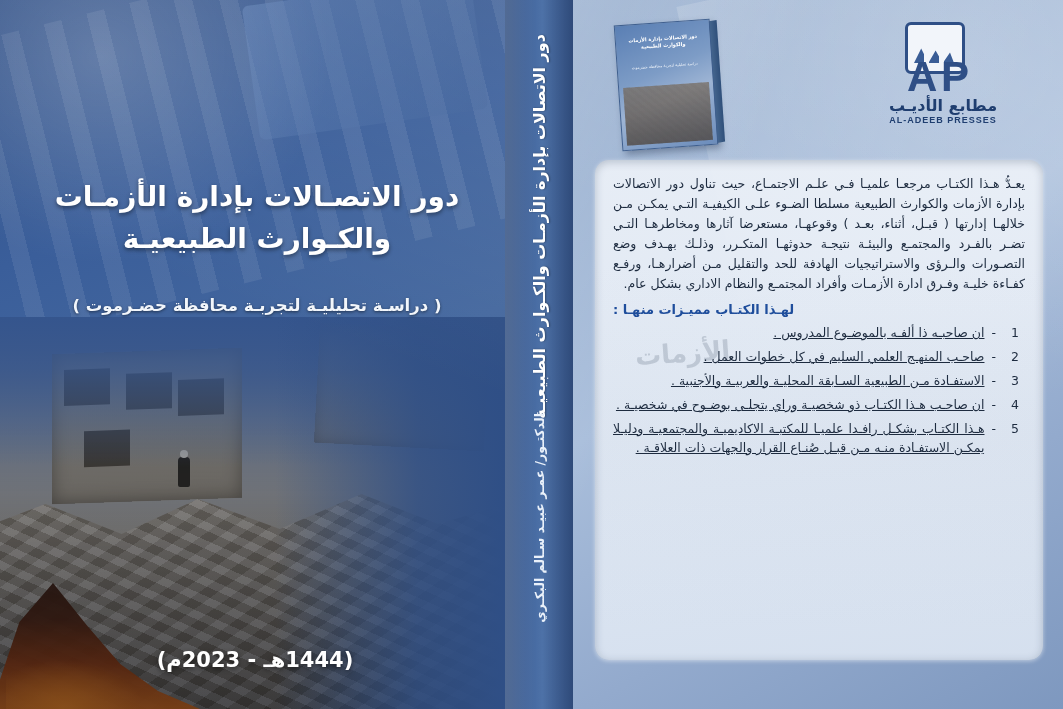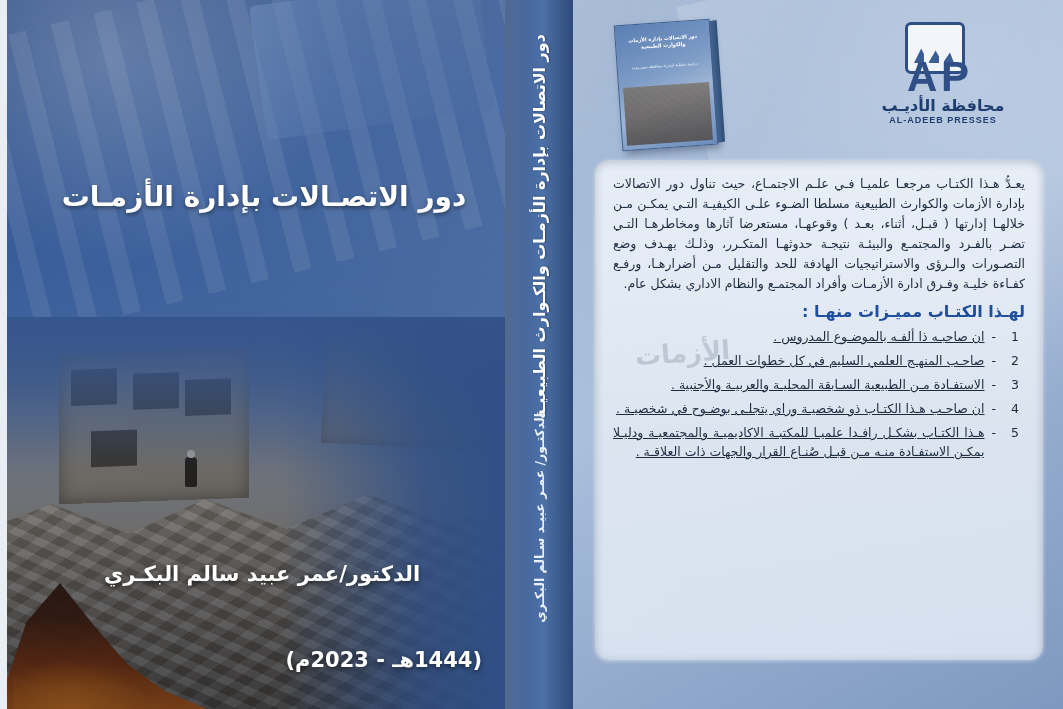--- a/index.html
+++ b/index.html
@@ -218,23 +218,23 @@
     position: relative;
     z-index: 2;
   }
   .blurb .lead {
     text-align: justify;
     text-align-last: right;
   }
   .blurb .sub-head {
     color: #1f4e9c;
     font-weight: bold;
-    font-size: 16px;
+    font-size: 13px;
     margin: 2px 0 6px 0;
-    text-align: right;
+    text-align: left;
     position: relative;
     z-index: 2;
   }
   .blurb ol {
     margin: 0;
     padding: 0 6px 0 0;
     list-style: none;
     position: relative;
     z-index: 2;
   }
@@ -305,21 +305,21 @@
     bottom: 86px;
     color: #eaf1fa;
     font-size: 12.5px;
     font-weight: bold;
     white-space: nowrap;
   }
 
   
   .front-cover {
     position: absolute;
-    left: 7px;
+    left: 0;
     top: 0;
     width: 505px;
     height: 709px;
     background: linear-gradient(160deg, #2f4f86 0%, #3a5e9a 30%, #46699f 55%, #2c4877 100%);
     overflow: hidden;
   }
   .fc-stripes {
     position: absolute;
     left: -40px;
     top: -30px;
@@ -522,21 +522,21 @@
     text-shadow: 0 2px 5px rgba(0,0,0,0.55);
   }
   .fc-year {
     position: absolute;
     right: 30px;
     top: 648px;
     width: 440px;
     color: #ffffff;
     font-size: 21px;
     font-weight: bold;
-    text-align: right;
+    text-align: center;
     letter-spacing: 1px;
     text-shadow: 0 2px 5px rgba(0,0,0,0.55);
   }
 </style>
 </head>
 <body>
 
 <div class="page">
 
   <div class="front-cover">
@@ -554,22 +554,23 @@
       <div class="photo-tint"></div>
       <div class="fade-top"></div>
       <div class="fade-right"></div>
     </div>
 
     <div class="fc-glow"></div>
 
     <div class="fc-text">
       <div class="fc-title">
         <span>دور الاتصـالات بإدارة الأزمـات</span>
+        <span class="ln2">والكـوارث الطبيعيـة</span>
       </div>
-      <div class="fc-author">الدكتور/عمر عبيد سالم البكـري</div>
+      <div class="fc-subtitle">( دراسـة تحليليـة لتجربـة محافظة حضـرموت )</div>
       <div class="fc-year">(1444هـ - 2023م)</div>
     </div>
   </div>
 
   <div class="spine">
     <div class="sp-sheen"></div>
     <div class="spine-text">
       <div class="spine-title">دور الاتصالات بإدارة الأزمـات والكـوارث الطبيعيـة</div>
     </div>
     <div class="spine-author">الدكتـور/ عمـر عبيـد سـالم البكـري</div>
@@ -587,21 +588,21 @@
         <div class="bt-photo"></div>
       </div>
     </div>
 
     <div class="publisher-logo">
       <div class="logo-mark">
         <div class="sq"></div>
         <div class="letterA">A</div>
         <div class="letterP">P</div>
       </div>
-      <div class="logo-ar">محافظة الأديـب</div>
+      <div class="logo-ar">مطابع الأديـب</div>
       <div class="logo-en">AL-ADEEB PRESSES</div>
     </div>
 
     <div class="blurb">
       <div class="blurb-bg-text"></div>
       <div class="blurb-ghost" style="left:40px; top:178px; font-size:26px;">الأزمات</div>
 
       <p class="lead">يعـدُّ هـذا الكتـاب مرجعـا علميـا فـي علـم الاجتمـاع، حيث تناول دور الاتصالات بإدارة الأزمات والكوارث الطبيعية مسلطا الضـوء علـى الكيفيـة التـي يمكـن مـن خلالهـا إدارتها ( قبـل، أثناء، بعـد ) وقوعهـا، مستعرضا آثارها ومخاطرهـا التـي تضـر بالفـرد والمجتمـع والبيئـة نتيجـة حدوثهـا المتكـرر، وذلـك بهـدف وضع التصـورات والـرؤى والاستراتيجيات الهادفة للحد والتقليل مـن أضرارهـا، ورفـع كفـاءة خليـة وفـرق ادارة الأزمـات وأفراد المجتمـع والنظام الاداري بشكل عام.</p>
 
       <div class="sub-head">لهـذا الكتـاب مميـزات منهـا :</div>

